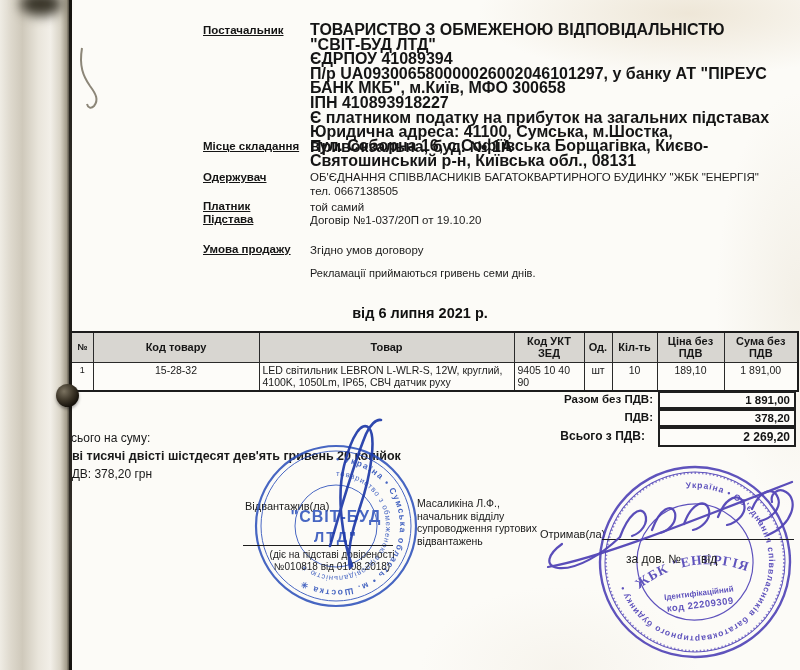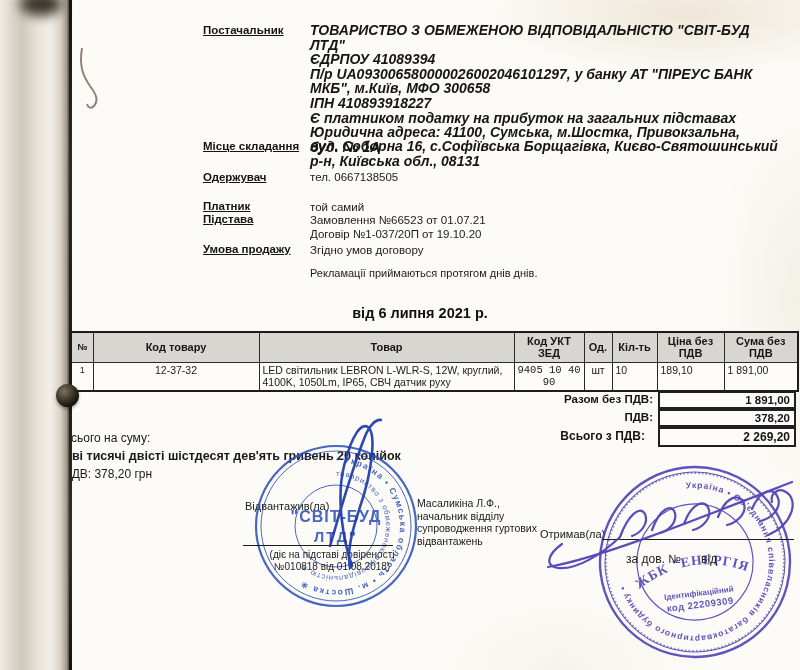--- a/index.html
+++ b/index.html
@@ -31,40 +31,40 @@
   }
   .hole-dot{
     position:absolute;left:56px;top:384px;width:23px;height:23px;border-radius:50%;z-index:12;
     background:radial-gradient(circle at 35% 32%,#7a7260 0%,#3a3326 45%,#14100a 75%);
     box-shadow:0 2px 3px rgba(0,0,0,0.35);
   }
   .squiggle{position:absolute;left:74px;top:46px;z-index:11;}
 
   .lbl{position:absolute;font-weight:700;text-decoration:underline;font-size:11.5px;color:#141414;z-index:3;}
   .val{position:absolute;font-size:11.5px;color:#1b1b1b;line-height:14.2px;z-index:3;}
-  .bi{font-weight:700;font-style:italic;font-size:14px;line-height:14.6px;color:#151515;}
+  .bi{font-weight:700;font-size:16px;line-height:14.6px;color:#151515;}
   .title{position:absolute;left:190px;width:460px;text-align:center;font-weight:700;color:#111;z-index:3;}
 
   table.items{
     position:absolute;left:70px;top:331px;width:727px;z-index:2;
     border-collapse:collapse;table-layout:fixed;
     border:2px solid #1c1c1c;
   }
   table.items th{
     background:#d8d6d1;border:1.3px solid #2a2a2a;font-size:11px;font-weight:700;
     color:#161616;padding:1px 2px;line-height:12.5px;
   }
   table.items td{
     border:1.3px solid #2a2a2a;font-size:10.5px;color:#1a1a1a;padding:1px 3px;
     vertical-align:top;line-height:12.5px;background:#fdfcf9;
   }
   table.items tr.hdr{height:30px;}
   table.items tr.row{height:27px;}
-  .c{text-align:center}.r{text-align:left}
-  td.ukt{font-size:8.5px;text-align:center;padding-top:3px;font-family:Liberation Mono, monospace;}
+  .c{text-align:center}.r{text-align:center}
+  td.ukt{font-size:8.5px;padding-top:3px;}
   th.ukt-h{font-size:10.5px;}
 
   .tot-lbl{position:absolute;width:210px;text-align:right;font-weight:700;font-size:11.5px;color:#141414;z-index:3;}
   .tot-box{
     position:absolute;left:658px;width:138px;height:18px;border:2px solid #1f1f1f;box-sizing:border-box;
     text-align:right;font-weight:700;font-size:11.5px;padding:1px 4px 0 0;color:#141414;z-index:3;background:#fdfcf9;
   }
 
   .summary{position:absolute;left:63px;top:431px;z-index:3;color:#1a1a1a;}
   .summary .s1{font-size:12px;}
@@ -93,36 +93,36 @@
     <div>ІПН 410893918227</div>
     <div>Є платником податку на прибуток на загальних підставах</div>
     <div>Юридична адреса: 41100, Сумська, м.Шостка, Привокзальна, буд. № 1А</div>
   </div>
 
   <div class="lbl" style="left:203px;top:140px">Місце складання</div>
   <div class="val bi" style="left:310px;top:139px;width:472px">вул. Соборна 16, с.Софіївська Борщагівка, Києво-Святошинський р-н, Київська обл., 08131</div>
 
   <div class="lbl" style="left:203px;top:171px">Одержувач</div>
   <div class="val" style="left:310px;top:170px;width:480px">
+    <div>ОБ'ЄДНАННЯ СПІВВЛАСНИКІВ БАГАТОКВАРТИРНОГО БУДИНКУ "ЖБК "ЕНЕРГІЯ"</div>
     <div>тел. 0667138505</div>
   </div>
 
   <div class="lbl" style="left:203px;top:200px">Платник</div>
   <div class="val" style="left:310px;top:200px">той самий</div>
 
   <div class="lbl" style="left:203px;top:213px">Підстава</div>
   <div class="val" style="left:310px;top:213px">
-    <div>Замовлення №66523 от 01.07.21</div>
     <div>Договір №1-037/20П от 19.10.20</div>
   </div>
 
   <div class="lbl" style="left:203px;top:243px">Умова продажу</div>
   <div class="val" style="left:310px;top:243px">Згідно умов договору</div>
 
-  <div class="val" style="left:310px;top:266px;font-size:11px">Рекламації приймаються протягом днів днів.</div>
+  <div class="val" style="left:310px;top:266px;font-size:11px">Рекламації приймаються гривень семи днів.</div>
 
   <div class="title" style="top:305px;font-size:14.5px">від 6 липня 2021 р.</div>
 
   <table class="items">
     <colgroup>
       <col style="width:22px">
         <col style="width:166px">
         <col style="width:255px">
         <col style="width:70px">
       <col style="width:28px">
@@ -136,21 +136,21 @@
       <th>Код товару</th>
       <th>Товар</th>
       <th class="ukt-h">Код УКТ ЗЕД</th>
       <th>Од.</th>
       <th>Кіл-ть</th>
       <th>Ціна без ПДВ</th>
       <th>Сума без ПДВ</th>
     </tr>
     <tr class="row">
       <td class="c" style="font-size:9px">1</td>
-      <td class="c">12-37-32</td>
+      <td class="c">15-28-32</td>
       <td>LED світильник LEBRON L-WLR-S, 12W, круглий, 4100K, 1050Lm, IP65, СВЧ датчик руху</td>
       <td class="ukt">9405 10 40 90</td>
       <td class="c">шт</td>
       <td class="r">10</td>
       <td class="r">189,10</td>
       <td class="r">1 891,00</td>
     </tr>
   </tbody>
     </table>
 

